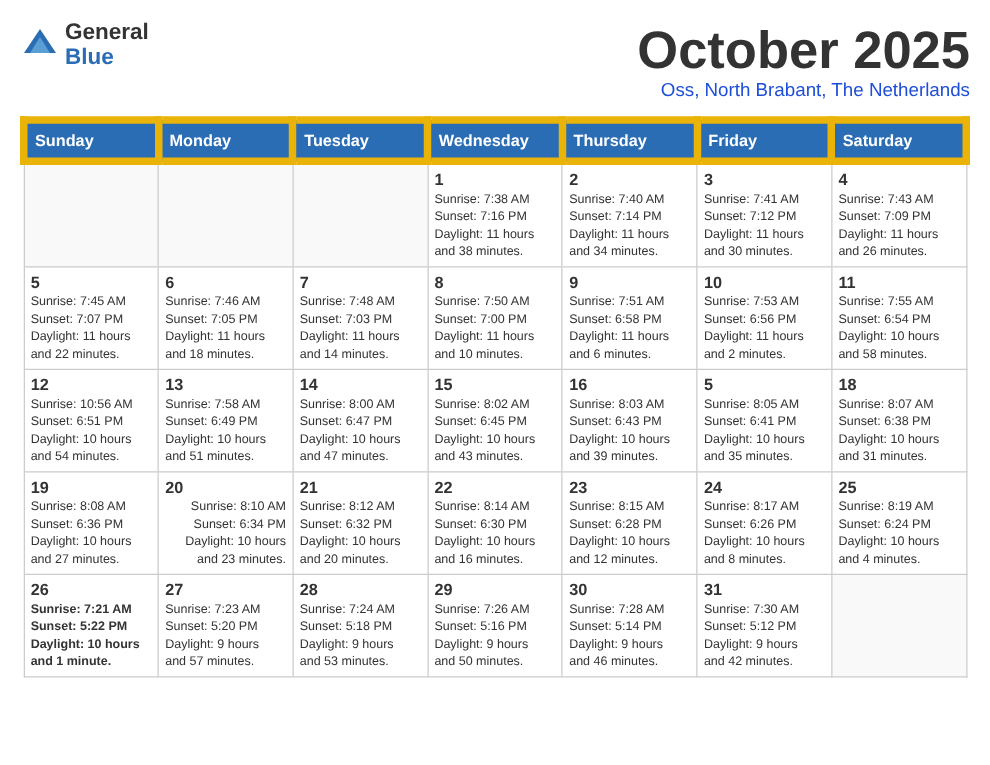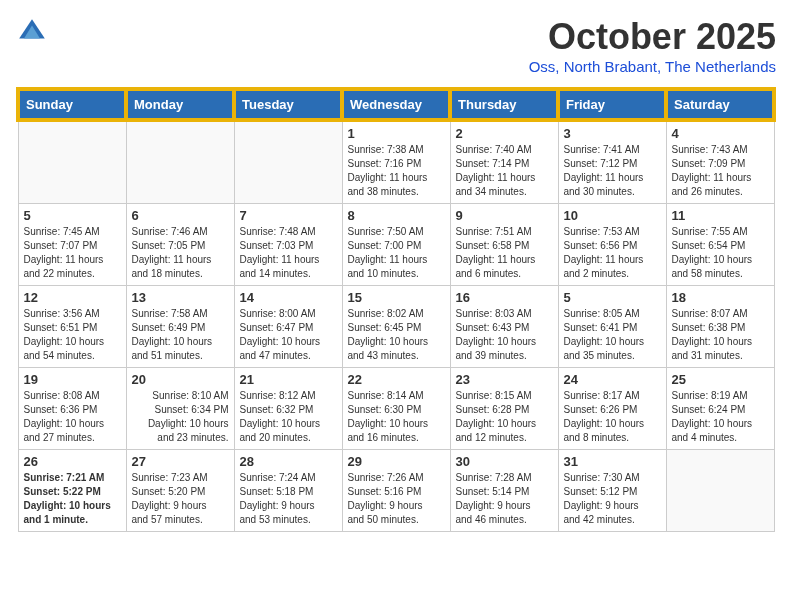--- a/index.html
+++ b/index.html
@@ -37,41 +37,41 @@
       color: #2a6db5;
     }
     .logo-icon {
       width: 32px;
       height: 32px;
     }
     .title-block {
       text-align: right;
     }
     .month-title {
-      font-size: 36px;
+      font-size: 42px;
       font-weight: bold;
       color: #333;
     }
     .location {
       font-size: 15px;
       color: #1d4ed8;
     }
     .calendar {
       width: 100%;
       border-collapse: collapse;
       font-size: 11px;
     }
     .calendar th {
       background: #2a6db5;
       color: #fff;
       text-align: left;
       padding: 6px 6px;
       font-size: 13px;
       font-weight: bold;
-      border: 4px solid #eab308;
+      border: 6px solid #eab308;
     }
     .calendar td {
       vertical-align: top;
       border: 1px solid #ccc;
       padding: 4px 5px;
       width: 108px;
       min-height: 80px;
       height: 80px;
       color: #333;
     }
@@ -92,20 +92,24 @@
   </style>
 </head>
 <body>
 
 <div class="header">
   <div class="logo">
     <svg class="logo-icon" viewBox="0 0 40 40" xmlns="http://www.w3.org/2000/svg">
       <polygon points="20,4 36,28 4,28" fill="#2a6db5"></polygon>
       <polygon points="20,12 30,28 10,28" fill="#5a9fd4"></polygon>
     </svg>
+    <div class="logo-text">
+      <span class="logo-general">General</span>
+      <span class="logo-blue">Blue</span>
+    </div>
   </div>
   <div class="title-block">
     <div class="month-title">October 2025</div>
     <div class="location">Oss, North Brabant, The Netherlands</div>
   </div>
 </div>
 
 <table class="calendar">
   <thead>
     <tr>
@@ -199,21 +203,21 @@
           <span class="day-number">11</span>
           <div class="day-info" style="white-space: pre-line;">Sunrise: 7:55 AM
 Sunset: 6:54 PM
 Daylight: 10 hours
 and 58 minutes.</div>
         </td>
       </tr>
       <tr>
         <td>
           <span class="day-number">12</span>
-          <div class="day-info" style="white-space: pre-line;">Sunrise: 3:56 AM
+          <div class="day-info" style="white-space: pre-line;">Sunrise: 10:56 AM
 Sunset: 6:51 PM
 Daylight: 10 hours
 and 54 minutes.</div>
         </td>
         <td>
           <span class="day-number">13</span>
           <div class="day-info" style="white-space: pre-line;">Sunrise: 7:58 AM
 Sunset: 6:49 PM
 Daylight: 10 hours
 and 51 minutes.</div>

